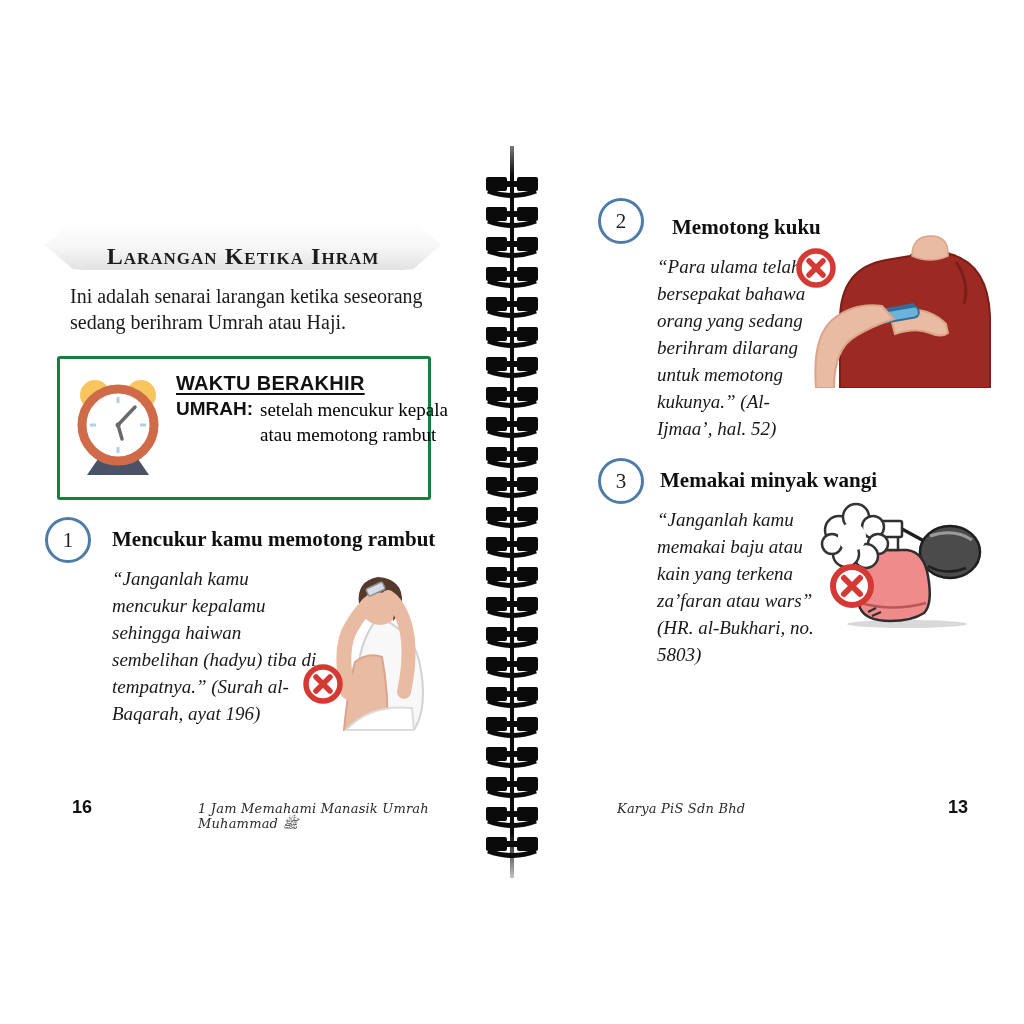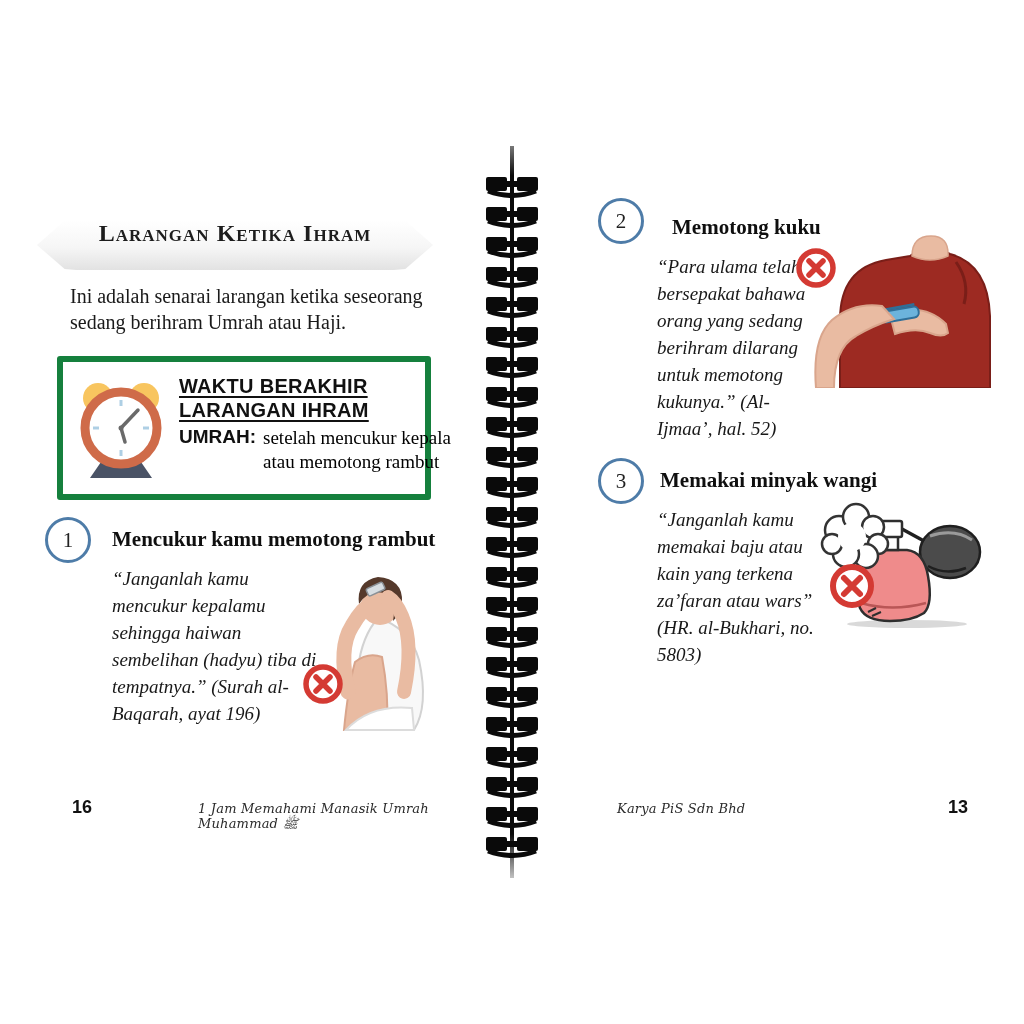--- a/index.html
+++ b/index.html
@@ -6,30 +6,30 @@
   body { background:#fff; font-family:"Liberation Serif", serif; }
   .spread { position:relative; width:1024px; height:1024px; background:#fff; overflow:hidden; }
 
   
   .spine-line { position:absolute; left:510px; top:146px; width:4px; height:732px;
     background:linear-gradient(to bottom, rgba(10,10,10,.55) 0%, #0a0a0a 4%, #0a0a0a 94%, rgba(10,10,10,.25) 100%); }
   .coil-container { position:absolute; left:486px; top:176px; display:flex; flex-direction:column; gap:8px; }
   .coil-loop svg { display:block; }
 
   
-  .banner { position:absolute; left:37px; top:220px; width:396px; height:50px;
+  .banner { position:absolute; left:45px; top:220px; width:396px; height:50px;
     background:linear-gradient(180deg,#ffffff 0%,#f6f6f6 55%,#e2e2e2 100%);
     clip-path:polygon(0 50%, 7% 2%, 10% 0, 90% 0, 93% 2%, 100% 50%, 93% 98%, 90% 100%, 10% 100%, 7% 98%);
-    display:flex; align-items:flex-start; justify-content:center;
+    display:flex; align-items:flex-end; justify-content:center;
     filter:drop-shadow(0 3px 2px rgba(0,0,0,.22)); }
   .banner-text { font-variant:small-caps; font-weight:700; font-size:24px; letter-spacing:1px; color:#1d1d1d; }
   .intro { position:absolute; left:70px; top:283px; width:372px; font-size:20px; line-height:1.32; color:#1a1a1a; }
 
   .info-box { position:absolute; left:57px; top:356px; width:374px; height:144px;
-    border:6px solid #15803d; border-radius:3px; background:#fff;
+    border:3px solid #15803d; border-radius:3px; background:#fff;
     display:flex; gap:12px; padding:10px 10px 8px 12px; }
   .clock-wrap { flex:0 0 92px; }
   .info-text { padding-top:2px; }
   .info-heading { font-family:"Liberation Sans", sans-serif; font-weight:800; font-size:20px;
     line-height:1.22; letter-spacing:.3px; color:#111;
     text-decoration:underline; text-decoration-thickness:2px; text-underline-offset:3px; }
   .umrah-row { display:flex; margin-top:3px; }
   .umrah-label { font-family:"Liberation Sans", sans-serif; font-weight:800; font-size:19px; color:#111; margin-right:7px; }
   .umrah-text { font-size:19px; line-height:1.28; width:205px; color:#000000; }
 
@@ -255,21 +255,20 @@
         <line x1="46" y1="78" x2="46" y2="84" stroke="#aecfe4" stroke-width="3"></line>
         <line x1="18" y1="56" x2="24" y2="56" stroke="#aecfe4" stroke-width="3"></line>
         <line x1="68" y1="56" x2="74" y2="56" stroke="#aecfe4" stroke-width="3"></line>
         <line x1="46" y1="56" x2="63" y2="38" stroke="#6a6a6a" stroke-width="3.5" stroke-linecap="round"></line>
         <line x1="46" y1="56" x2="50" y2="70" stroke="#6a6a6a" stroke-width="3.5" stroke-linecap="round"></line>
         <circle cx="46" cy="56" r="2.5" fill="#6a6a6a"></circle>
       </svg>
     </div>
     <div class="info-text">
       <div class="info-heading">WAKTU BERAKHIR</div>
-      <div class="info-heading">LARANGAN IHRAM</div>
       <div class="umrah-row">
         <span class="umrah-label">UMRAH:</span>
         <span class="umrah-text">setelah mencukur kepala atau memotong rambut</span>
       </div>
     </div>
   </div>
 
   <div class="num-circle" style="left:45px; top:517px;">
     <span>1</span>
   </div>

